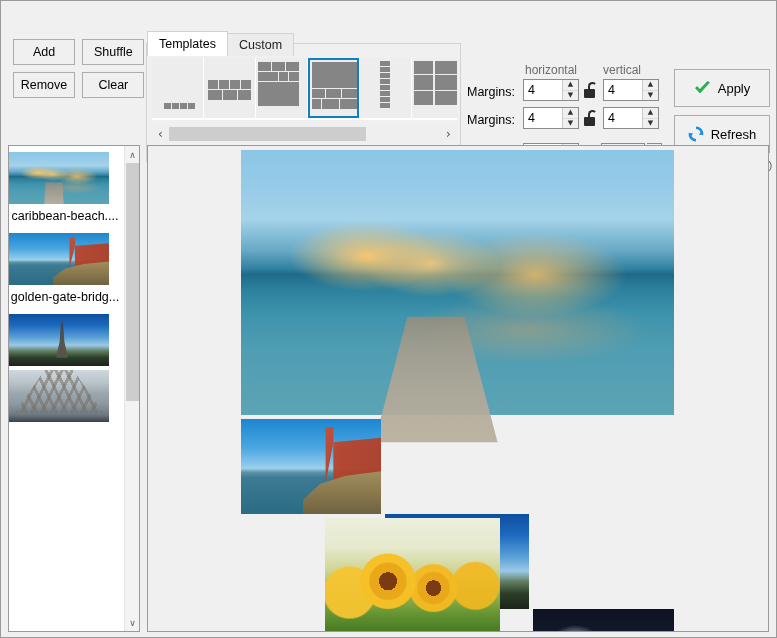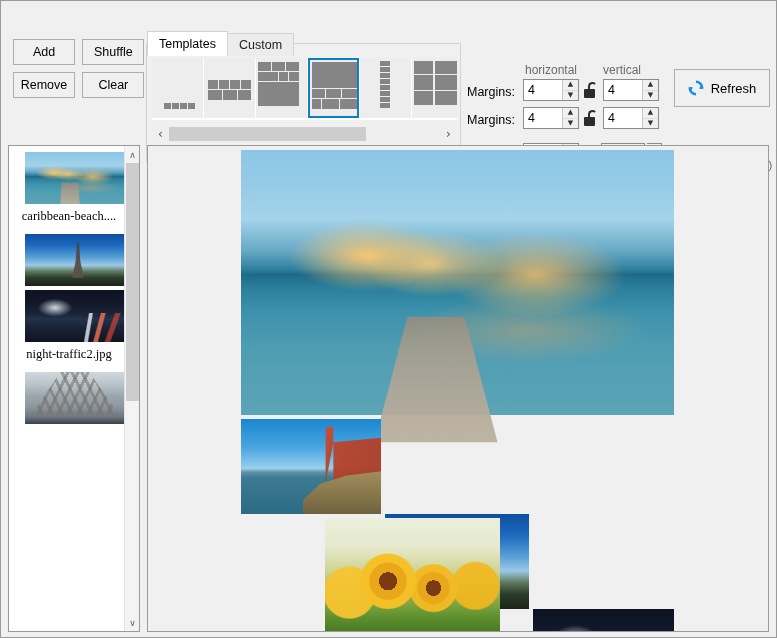--- a/index.html
+++ b/index.html
@@ -156,21 +156,21 @@
     font-size: 11.5px; color: #6b6b6b; text-align: center; white-space: nowrap;
   }
 
   
   #sidebar {
     position: absolute; left: 7px; top: 144px; width: 132px; height: 487px;
     background: #ffffff; border: 1px solid #9a9a9a;
     overflow: hidden;
   }
   #sidelist { position: absolute; left: 0; top: 0; width: 116px; padding-top: 6px; }
-  .lit { width: 116px; display: flex; flex-direction: column; align-items: flex-end; margin-bottom: 4px; font-family: Liberation Serif, serif; }
+  .lit { width: 116px; display: flex; flex-direction: column; align-items: flex-start; margin-bottom: 4px; }
   .lit .thumb {
     width: 100px; height: 52px; background-size: cover; background-position: center;
     position: relative; overflow: hidden;
   }
   .lit .name {
     width: 112px; text-align: center; font-size: 12.5px; color: #000;
     padding: 5px 0 6px 0; white-space: nowrap; overflow: hidden;
   }
   #side-sb {
     position: absolute; right: 0; top: 0; width: 15px; height: 485px;
@@ -403,44 +403,50 @@
           </div>
       </div>
       <div id="colorswatch">
           <div class="sw"></div>
         </div>
       <div id="colordrop">▼</div>
     </div>
 
     <div id="bigbtns">
       <div class="bigbtn">
+        <svg width="17" height="15" viewBox="0 0 17 15">
+          <path d="M1.5 7 L6 12 L15.5 1.5 L13.5 0.5 L5.8 8.6 L3.2 5.6 Z" fill="#22b14c" stroke="#179b3e" stroke-width="0.6"></path>
+        </svg>
+        <span class="lbl">Apply</span>
+      </div>
+      <div class="bigbtn">
         <svg width="16" height="16" viewBox="0 0 16 16">
           <path d="M8 1.8 A6.2 6.2 0 0 1 14.2 8" fill="none" stroke="#1b8fe0" stroke-width="2.6"></path>
           <path d="M8 14.2 A6.2 6.2 0 0 1 1.8 8" fill="none" stroke="#1b8fe0" stroke-width="2.6"></path>
           <path d="M13.9 4.4 L15.4 9.2 L10.9 8.4 Z" fill="#1b8fe0"></path>
           <path d="M2.1 11.6 L0.6 6.8 L5.1 7.6 Z" fill="#1b8fe0"></path>
         </svg>
         <span class="lbl">Refresh</span>
       </div>
     </div>
     <div id="dimtext">1792 x 2000 (0.90)</div>
   </div>
 
   <div id="sidebar">
     <div id="sidelist">
         <div class="lit">
           <div class="thumb ph-pier"></div>
           <div class="name">caribbean-beach....</div>
         </div>
         <div class="lit">
+          <div class="thumb ph-bridge"></div>
+          <div class="name">golden-gate-bridg...</div>
+        </div>
+        <div class="lit">
           <div class="thumb ph-eiffel"></div>
-        </div>
-        <div class="lit">
-          <div class="thumb ph-traffic"></div>
-          <div class="name">night-traffic2.jpg</div>
         </div>
         <div class="lit">
           <div class="thumb ph-eiffel2"></div>
         </div>
       </div>
     <div id="side-sb">
       <div class="sb-arrow">∧</div>
       <div id="side-thumb"></div>
       <div class="sb-arrow" id="side-sb-down">∨</div>
     </div>

